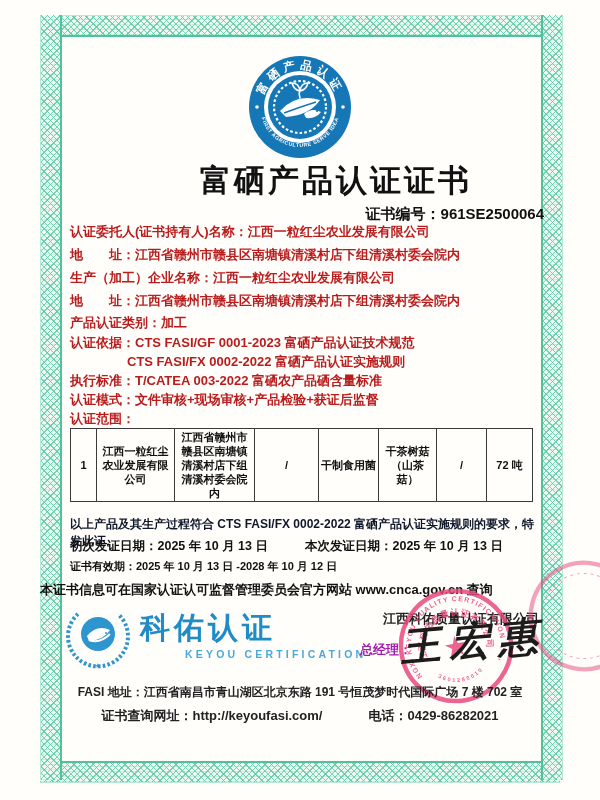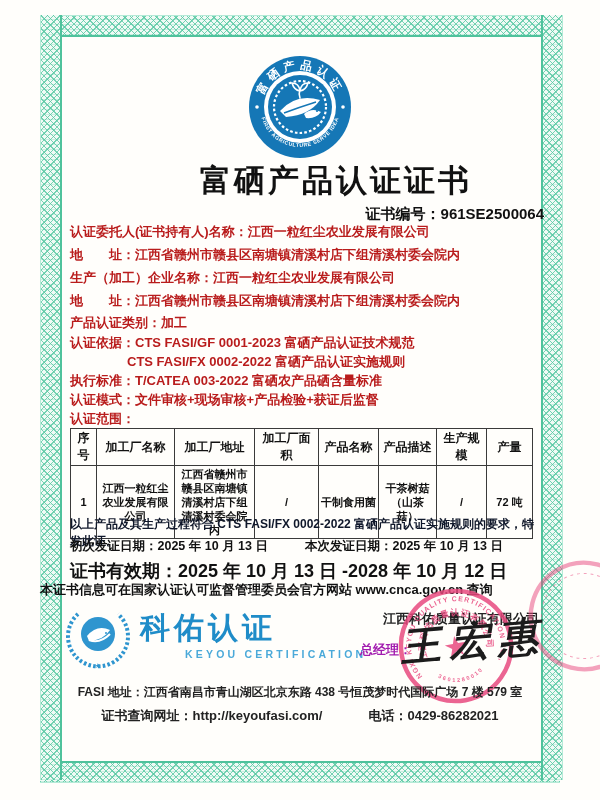--- a/index.html
+++ b/index.html
@@ -27,21 +27,21 @@
   .indent{padding-left:57px;}
 
   table.scope{position:absolute;left:70px;top:428px;width:462px;border-collapse:collapse;table-layout:fixed;color:#111;}
   table.scope th,table.scope td{border:1px solid #3a3a3a;padding:1px 2px;text-align:center;vertical-align:middle;}
   table.scope th{font-size:12px;font-weight:700;height:24px;}
   table.scope td{font-size:11px;font-weight:600;height:58px;line-height:14px;word-break:break-all;}
 
   .statement{position:absolute;left:70px;top:516px;width:472px;font-size:12px;font-weight:700;color:#0f172a;}
   .dates{position:absolute;left:70px;top:538px;width:472px;font-size:12.5px;font-weight:700;color:#111;display:flex;}
   .dates .d1{width:235px;}
-  .validity{position:absolute;left:70px;top:559px;width:472px;font-size:18px;font-weight:700;color:#111;}
+  .validity{position:absolute;left:70px;top:559px;width:472px;font-size:11px;font-weight:700;color:#111;}
   .cnca{position:absolute;left:40px;top:581px;width:520px;text-align:left;font-size:13px;font-weight:700;color:#111;}
 
   .keyou-emblem{position:absolute;left:66px;top:606px;width:64px;height:64px;}
   .keyou-cn{position:absolute;left:140px;top:608px;font-size:30px;font-weight:900;color:#1f8cc8;letter-spacing:4px;}
   .keyou-en{position:absolute;left:143px;top:648px;font-size:10.5px;font-weight:700;color:#4aa9d9;letter-spacing:3.2px;padding-left:42px;}
 
   .issuer{position:absolute;left:383px;top:610px;font-size:13px;font-weight:700;color:#222;white-space:nowrap;}
   .role{position:absolute;left:360px;top:641px;font-size:13px;font-weight:700;color:#a21caf;}
   .seal{position:absolute;left:394px;top:584px;width:124px;height:124px;opacity:.84;transform:rotate(-10deg);}
   .seal2{position:absolute;left:524px;top:556px;width:120px;height:120px;opacity:.5;transform:rotate(14deg);}
@@ -107,30 +107,20 @@
       <col style="width:26px">
         <col style="width:78px">
         <col style="width:80px">
         <col style="width:64px">
       <col style="width:60px">
         <col style="width:58px">
         <col style="width:50px">
         <col style="width:46px">
     </colgroup>
     <tbody>
-        <tr>
-      <th>序号</th>
-      <th>加工厂名称</th>
-      <th>加工厂地址</th>
-      <th>加工厂面积</th>
-      <th>产品名称</th>
-      <th>产品描述</th>
-      <th>生产规模</th>
-      <th>产量</th>
-    </tr>
     <tr>
       <td>1</td>
       <td>江西一粒红尘农业发展有限公司</td>
       <td>江西省赣州市赣县区南塘镇清溪村店下组清溪村委会院内</td>
       <td>/</td>
       <td>干制食用菌</td>
       <td>干茶树菇（山茶菇）</td>
       <td>/</td>
       <td>72 吨</td>
     </tr>
@@ -180,18 +170,18 @@
     <text x="62" y="72" font-size="28" fill="#e8487e" text-anchor="middle">★</text>
   </svg>
 
   <svg class="seal2" viewBox="0 0 124 124">
     <circle cx="62" cy="62" r="55" fill="none" stroke="#e8487e" stroke-width="4.5"></circle>
     <circle cx="62" cy="62" r="44" fill="none" stroke="#e8487e" stroke-width="1" stroke-dasharray="3 4"></circle>
   </svg>
 
   <div class="signature">王宏惠</div>
 
-  <div class="fasi">FASI 地址：江西省南昌市青山湖区北京东路 438 号恒茂梦时代国际广场 7 楼 579 室</div>
+  <div class="fasi">FASI 地址：江西省南昌市青山湖区北京东路 191 号恒茂梦时代国际广场 7 楼 702 室</div>
   <div class="query">
     <span>证书查询网址：http://keyoufasi.com/</span><span class="gap"></span><span>电话：0429-86282021</span>
   </div>
 
 </div>
 
 </body></html>

